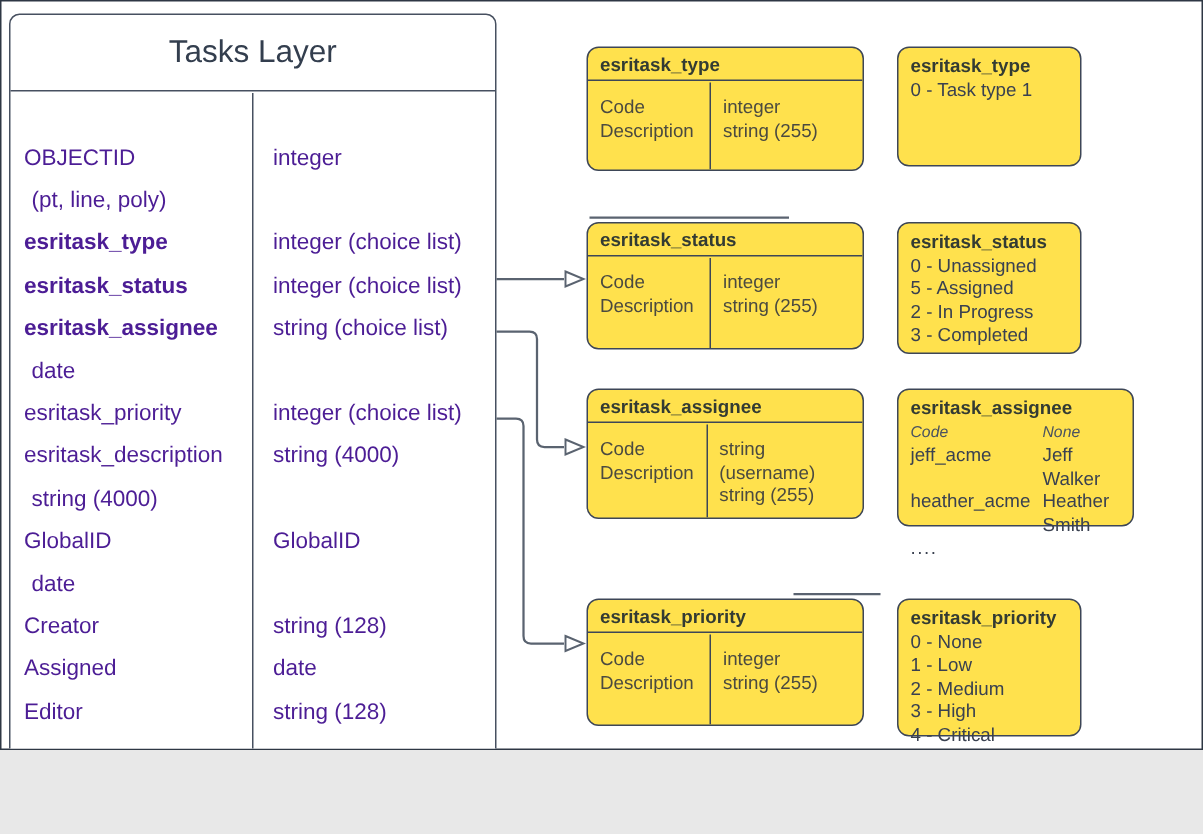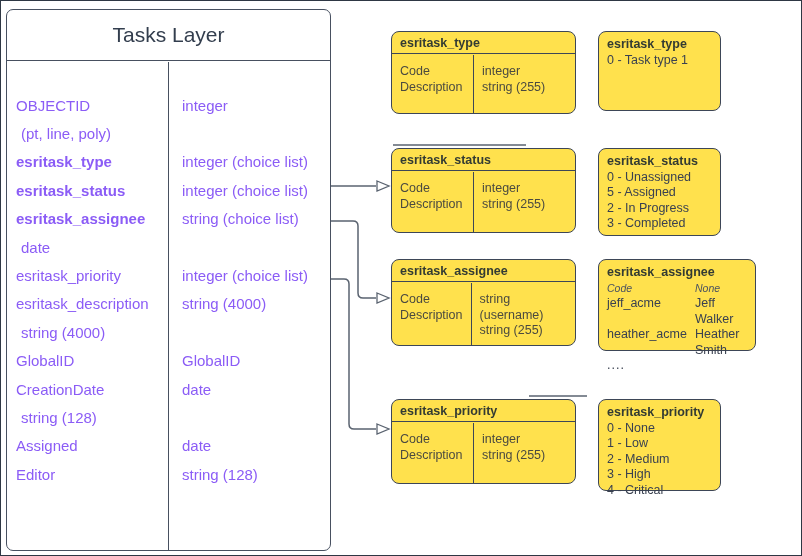--- a/index.html
+++ b/index.html
@@ -1,36 +1,36 @@
 <!DOCTYPE html>
 <html><head>
 <meta charset="utf-8">
 <style>
   html,body{margin:0;padding:0;background:#e8e8e8;}
   .canvas{
-    position:relative;width:802px;height:556px;background:#ffffff;
+    position:relative;width:802px;height:500px;background:#ffffff;
     border:1px solid #2e3744;box-sizing:border-box;overflow:hidden;
     font-family:"Liberation Sans", sans-serif;color:#3a4354;
   }
   
   .panel{
     position:absolute;left:5px;top:8px;width:325px;height:542px;
     background:#fff;border:1.5px solid #475060;border-radius:7px;
     box-sizing:border-box;
   }
   .panel-title{
     height:50px;line-height:50px;text-align:center;
     font-size:21px;color:#333e4e;border-bottom:1.5px solid #475060;
   }
   .panel-divider{
     position:absolute;left:161px;top:51.5px;bottom:0;width:0;
     border-left:1px solid #475060;
   }
   .panel-rows{position:absolute;left:0;right:0;top:81px;}
-  .frow{display:flex;height:28.4px;align-items:center;font-size:15px;color:#8b5cf6;}
+  .frow{display:flex;height:28.4px;align-items:center;font-size:15px;color:#4c1d95;}
   .frow .fname{width:161px;padding-left:9px;box-sizing:border-box;}
   .frow .ftype{padding-left:14px;}
   .frow.bold .fname{font-weight:bold;}
   
   .dbox{
     position:absolute;left:390px;width:185px;background:#ffe14d;
     border:1.5px solid #3d4657;border-radius:8px;box-sizing:border-box;
     color:#4b4a40;font-size:12.5px;overflow:hidden;
   }
   .dbox-title{
@@ -94,24 +94,24 @@
           <span class="ftype">string (4000)</span>
         </div>
       <div class="frow">
           <span class="ftype">string (4000)</span>
         </div>
       <div class="frow">
           <span class="fname">GlobalID</span>
           <span class="ftype">GlobalID</span>
         </div>
       <div class="frow">
-          <span class="fname">CreationDate</span>
           <span class="ftype">date</span>
         </div>
       <div class="frow">
+          <span class="fname">Creator</span>
           <span class="ftype">string (128)</span>
         </div>
       <div class="frow">
           <span class="fname">Assigned</span>
           <span class="ftype">date</span>
         </div>
       <div class="frow">
           <span class="fname">Editor</span>
           <span class="ftype">string (128)</span>
         </div>

